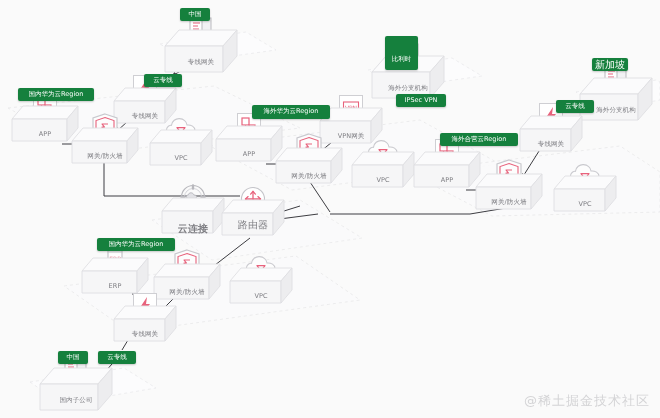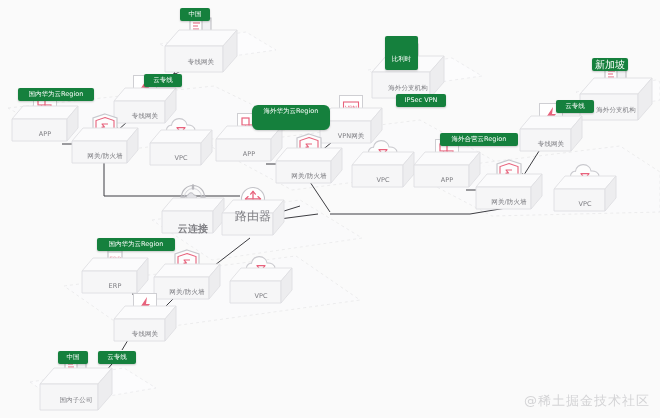--- a/index.html
+++ b/index.html
@@ -404,21 +404,21 @@
               <path d="M7.5 15 l2.6-2.4M7.5 15 l2.6 2.4M22.5 15 l-2.6-2.4M22.5 15 l-2.6 2.4"></path>
             </g>
           </svg></div>
         <div class="ped">
           <svg width="66" height="41" viewBox="0 0 66 41">
     <path d="M13 2 L64 2 L53 15 L2 15 Z" fill="#fbfbfc" stroke="#dfdfe2" stroke-width=".9"></path>
     <path d="M2 15 L53 15 L53 37 L2 37 Z" fill="#f6f6f7" stroke="#dfdfe2" stroke-width=".9"></path>
     <path d="M53 15 L64 2 L64 24 L53 37 Z" fill="#ededef" stroke="#dfdfe2" stroke-width=".9"></path>
   </svg>
         </div>
-        <div class="cap" style="top:10px;font-size:12px;">路由器</div>
+        <div class="cap" style="top:20px;font-size:10px;">路由器</div>
       </div>
       <div class="node" style="left: 80px; top: 256px; width: 70px;">
         <div style="position:absolute;left:50%;top:-14px;transform:translateX(-50%);"><svg width="30" height="30" viewBox="0 0 30 30">
             <rect x="8" y="6" width="14" height="18" rx="1.5" fill="#fff" stroke="#b9b9be" stroke-width="1"></rect>
             <path d="M8 10 h14" stroke="#cfcfd3" stroke-width="1"></path>
             <text x="15" y="19" font-size="6" fill="#e8627c" text-anchor="middle" font-family="DejaVu Sans">ERP</text>
           </svg></div>
         <div class="ped">
           <svg width="70" height="41" viewBox="0 0 70 41">
     <path d="M13 2 L68 2 L57 15 L2 15 Z" fill="#fbfbfc" stroke="#dfdfe2" stroke-width=".9"></path>
@@ -487,21 +487,21 @@
   </svg>
         </div>
         <div class="cap" style="top:30px;font-size:6.5px;">国内子公司</div>
       </div>
     </div>
 
   <div id="badges">
       <div class="badge" style="left: 180px; top: 8px; min-width: 30px; height: 13px; line-height: 13px; font-size: 6.5px; padding: 0px 3px;">中国</div>
       <div class="badge" style="left: 18px; top: 88px; min-width: 76px; height: 13px; line-height: 13px; font-size: 6.5px; padding: 0px 3px;">国内华为云Region</div>
       <div class="badge" style="left: 144px; top: 74px; min-width: 38px; height: 13px; line-height: 13px; font-size: 6.5px; padding: 0px 3px;">云专线</div>
-      <div class="badge" style="left: 252px; top: 105px; min-width: 78px; height: 25px; line-height: 13px; font-size: 6.5px; padding: 0px 3px; border-radius: 6px;">海外华为云Region</div>
+      <div class="badge" style="left: 252px; top: 105px; min-width: 78px; height: 14px; line-height: 13px; font-size: 6.5px; padding: 0px 3px;">海外华为云Region</div>
       <div class="badge" style="left: 352px; top: 94px; min-width: 50px; height: 13px; line-height: 13px; font-size: 6.5px; padding: 0px 3px; margin-left: 44px;">IPSec VPN</div>
       <div class="badge" style="left: 385px; top: 36px; min-width: 33px; height: 13px; line-height: 13px; font-size: 6.5px; padding: 17px 3px;">比利时</div>
       <div class="badge" style="left: 440px; top: 133px; min-width: 78px; height: 13px; line-height: 13px; font-size: 6.5px; padding: 0px 3px;">海外合营云Region</div>
       <div class="badge" style="left: 556px; top: 100px; min-width: 38px; height: 13px; line-height: 13px; font-size: 6.5px; padding: 0px 3px;">云专线</div>
       <div class="badge" style="left: 592px; top: 58px; min-width: 33px; height: 13px; line-height: 13px; font-size: 10px; padding: 0px 3px;">新加坡</div>
       <div class="badge" style="left: 97px; top: 238px; min-width: 78px; height: 13px; line-height: 13px; font-size: 6.5px; padding: 0px 3px;">国内华为云Region</div>
       <div class="badge" style="left: 58px; top: 351px; min-width: 30px; height: 13px; line-height: 13px; font-size: 6.5px; padding: 0px 3px;">中国</div>
       <div class="badge" style="left: 98px; top: 351px; min-width: 38px; height: 13px; line-height: 13px; font-size: 6.5px; padding: 0px 3px;">云专线</div>
     </div>
 

